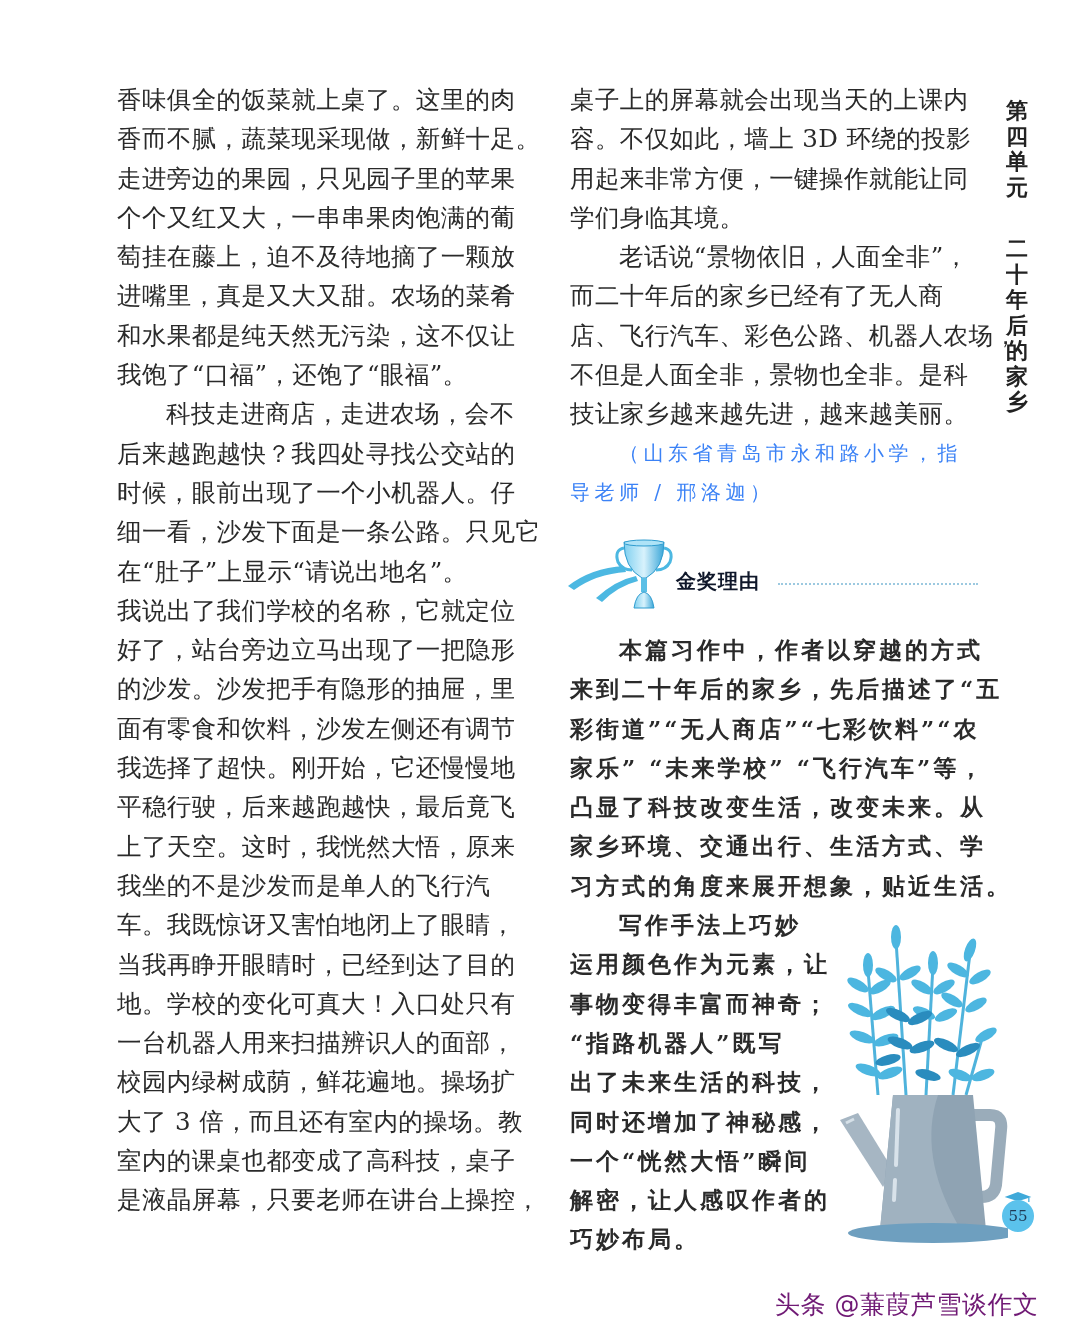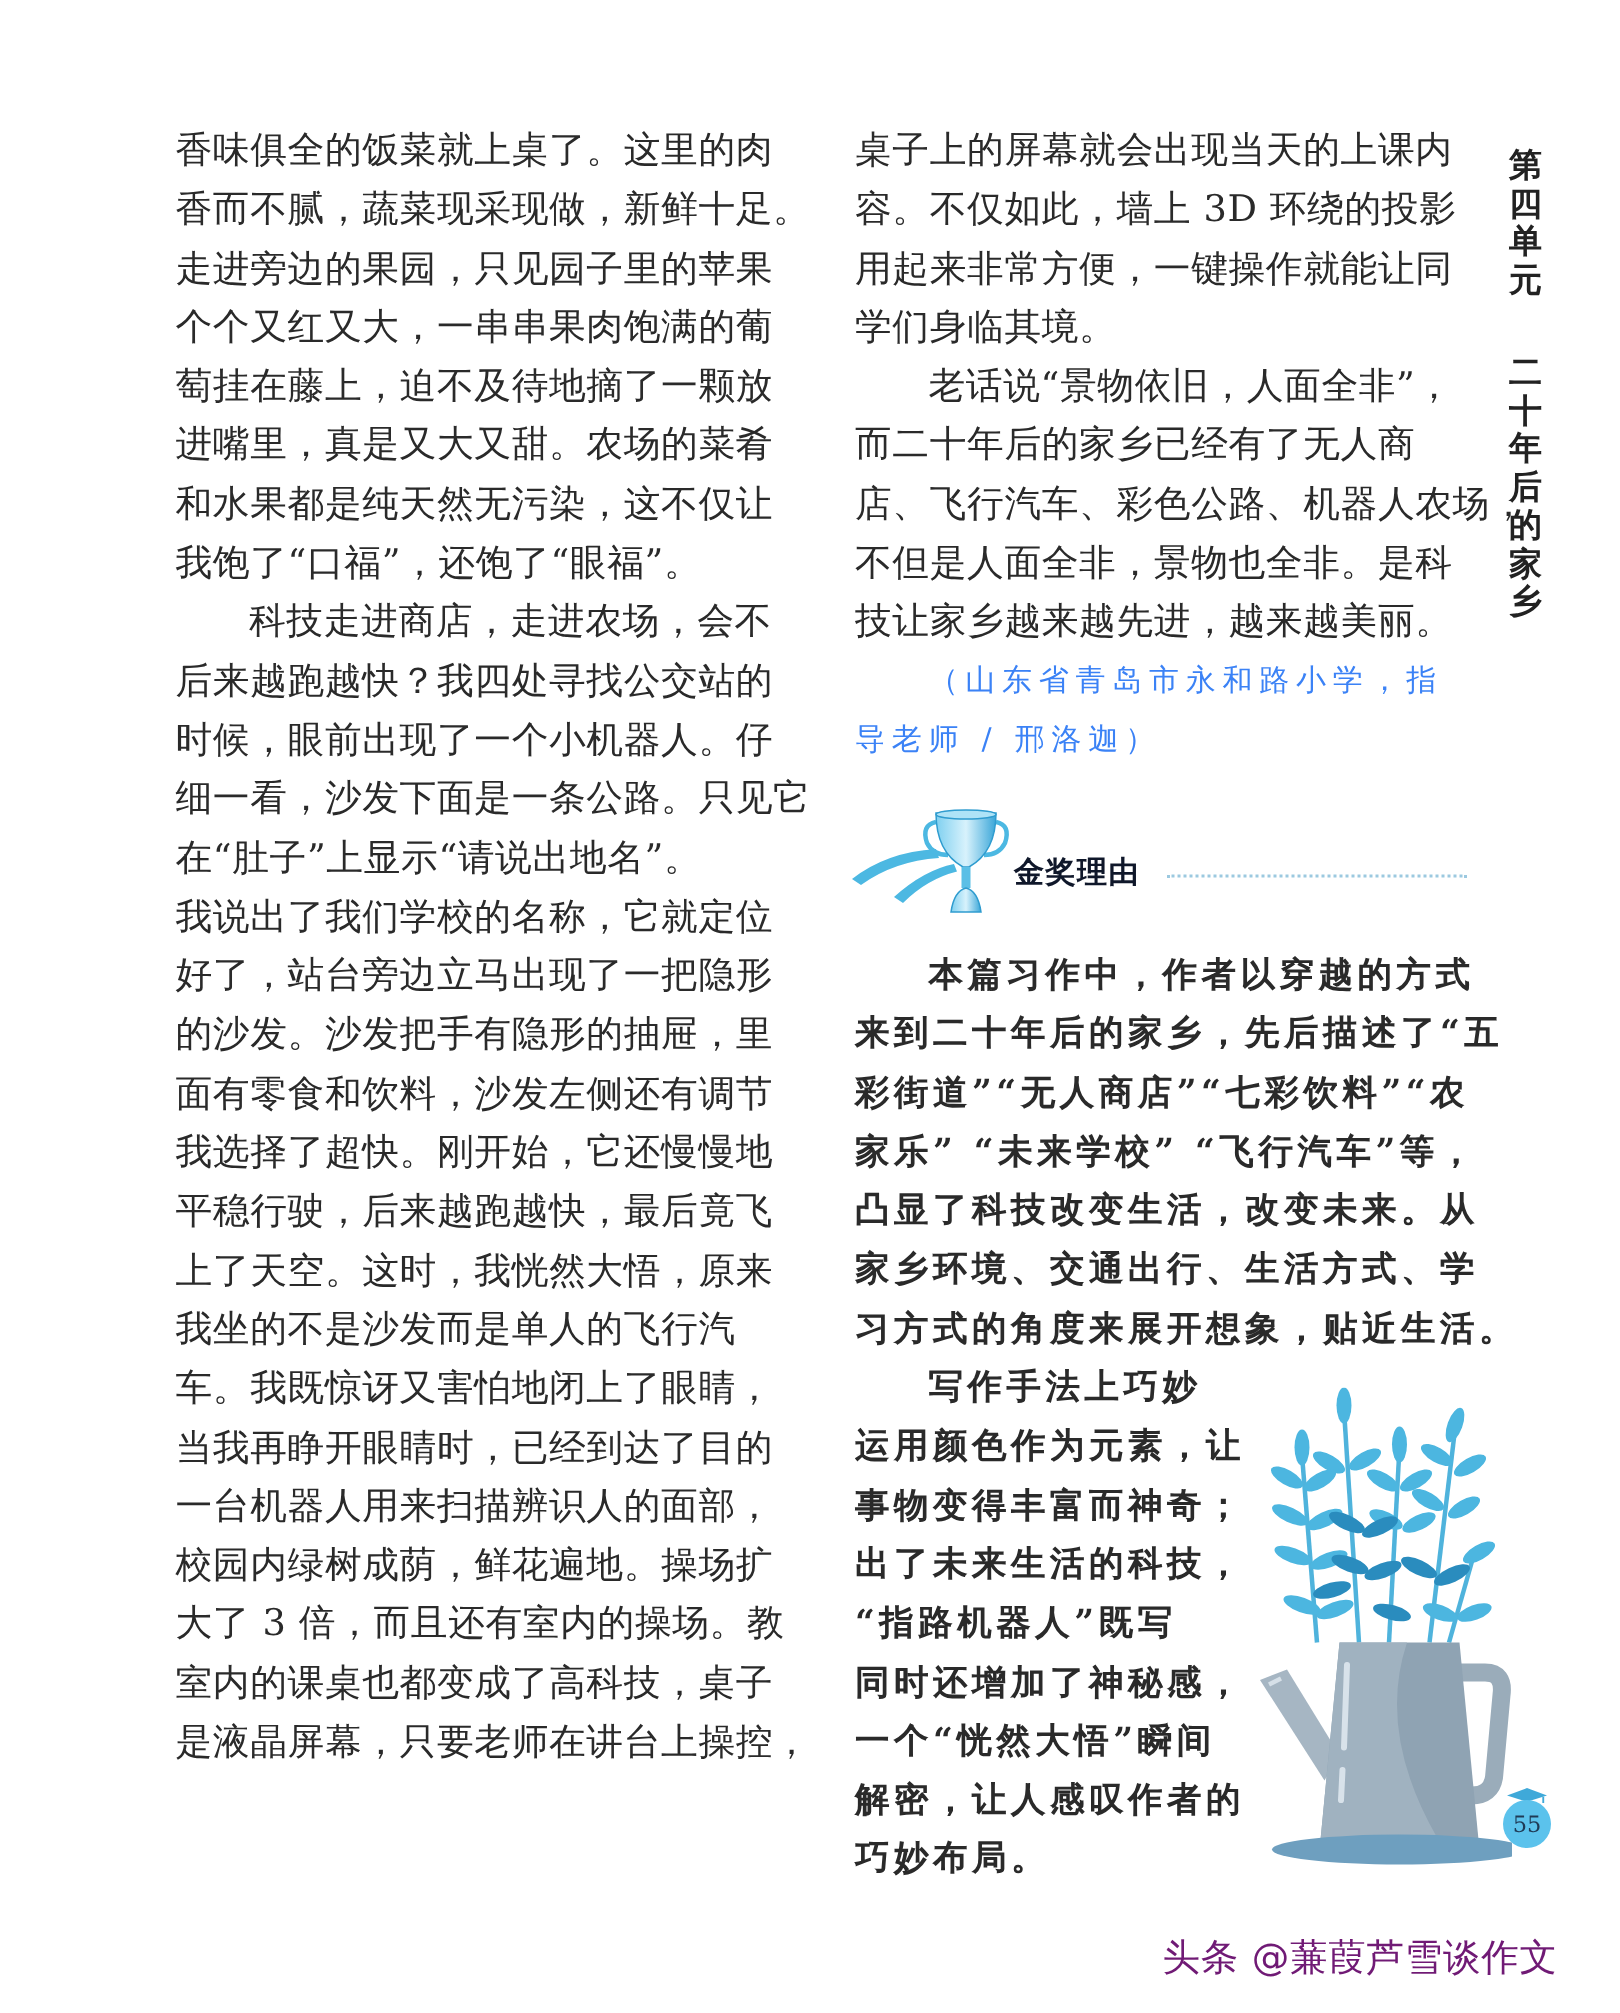--- a/index.html
+++ b/index.html
@@ -90,20 +90,21 @@
   <span class="line">我说出了我们学校的名称，它就定位</span>
   <span class="line">好了，站台旁边立马出现了一把隐形</span>
   <span class="line">的沙发。沙发把手有隐形的抽屉，里</span>
   <span class="line">面有零食和饮料，沙发左侧还有调节</span>
   <span class="line">我选择了超快。刚开始，它还慢慢地</span>
   <span class="line">平稳行驶，后来越跑越快，最后竟飞</span>
   <span class="line">上了天空。这时，我恍然大悟，原来</span>
   <span class="line">我坐的不是沙发而是单人的飞行汽</span>
   <span class="line">车。我既惊讶又害怕地闭上了眼睛，</span>
   <span class="line">当我再睁开眼睛时，已经到达了目的</span>
+  <span class="line">地。学校的变化可真大！入口处只有</span>
   <span class="line">一台机器人用来扫描辨识人的面部，</span>
   <span class="line">校园内绿树成荫，鲜花遍地。操场扩</span>
   <span class="line">大了 3 倍，而且还有室内的操场。教</span>
   <span class="line">室内的课桌也都变成了高科技，桌子</span>
   <span class="line">是液晶屏幕，只要老师在讲台上操控，</span>
 </div>
 
 <div id="right-col-story" class="col">
   <span class="line">桌子上的屏幕就会出现当天的上课内</span>
   <span class="line">容。不仅如此，墙上 3D 环绕的投影</span>
@@ -148,22 +149,22 @@
   <span class="line indent">本篇习作中，作者以穿越的方式</span>
   <span class="line">来到二十年后的家乡，先后描述了“五</span>
   <span class="line">彩街道”“无人商店”“七彩饮料”“农</span>
   <span class="line">家乐” “未来学校” “飞行汽车”等，</span>
   <span class="line">凸显了科技改变生活，改变未来。从</span>
   <span class="line">家乡环境、交通出行、生活方式、学</span>
   <span class="line">习方式的角度来展开想象，贴近生活。</span>
   <span class="line indent narrow">写作手法上巧妙</span>
   <span class="line narrow">运用颜色作为元素，让</span>
   <span class="line narrow">事物变得丰富而神奇；</span>
+  <span class="line narrow">“指路机器人”既写</span>
   <span class="line narrow">出了未来生活的科技，</span>
-  <span class="line narrow">“指路机器人”既写</span>
   <span class="line narrow">同时还增加了神秘感，</span>
   <span class="line narrow">一个“恍然大悟”瞬间</span>
   <span class="line narrow">解密，让人感叹作者的</span>
   <span class="line narrow">巧妙布局。</span>
 </div>
 
 <svg id="watering-can" viewBox="0 0 170 320">
 
   <g stroke="#4fb3dc" stroke-width="3" fill="none">
     <path d="M40 170 L 30 45"></path>

